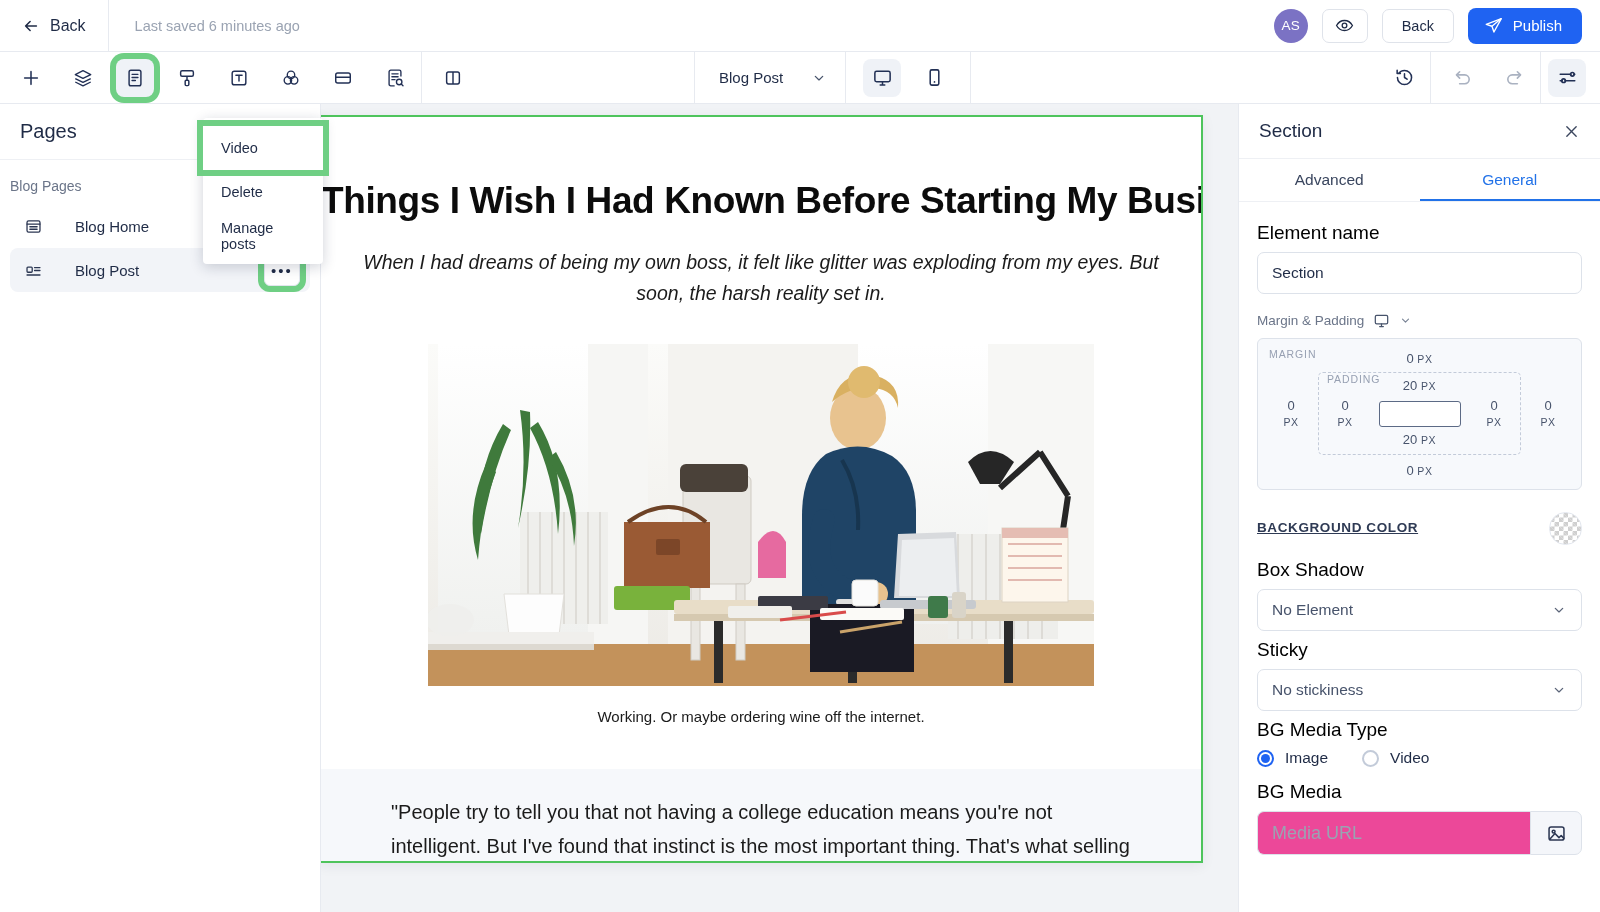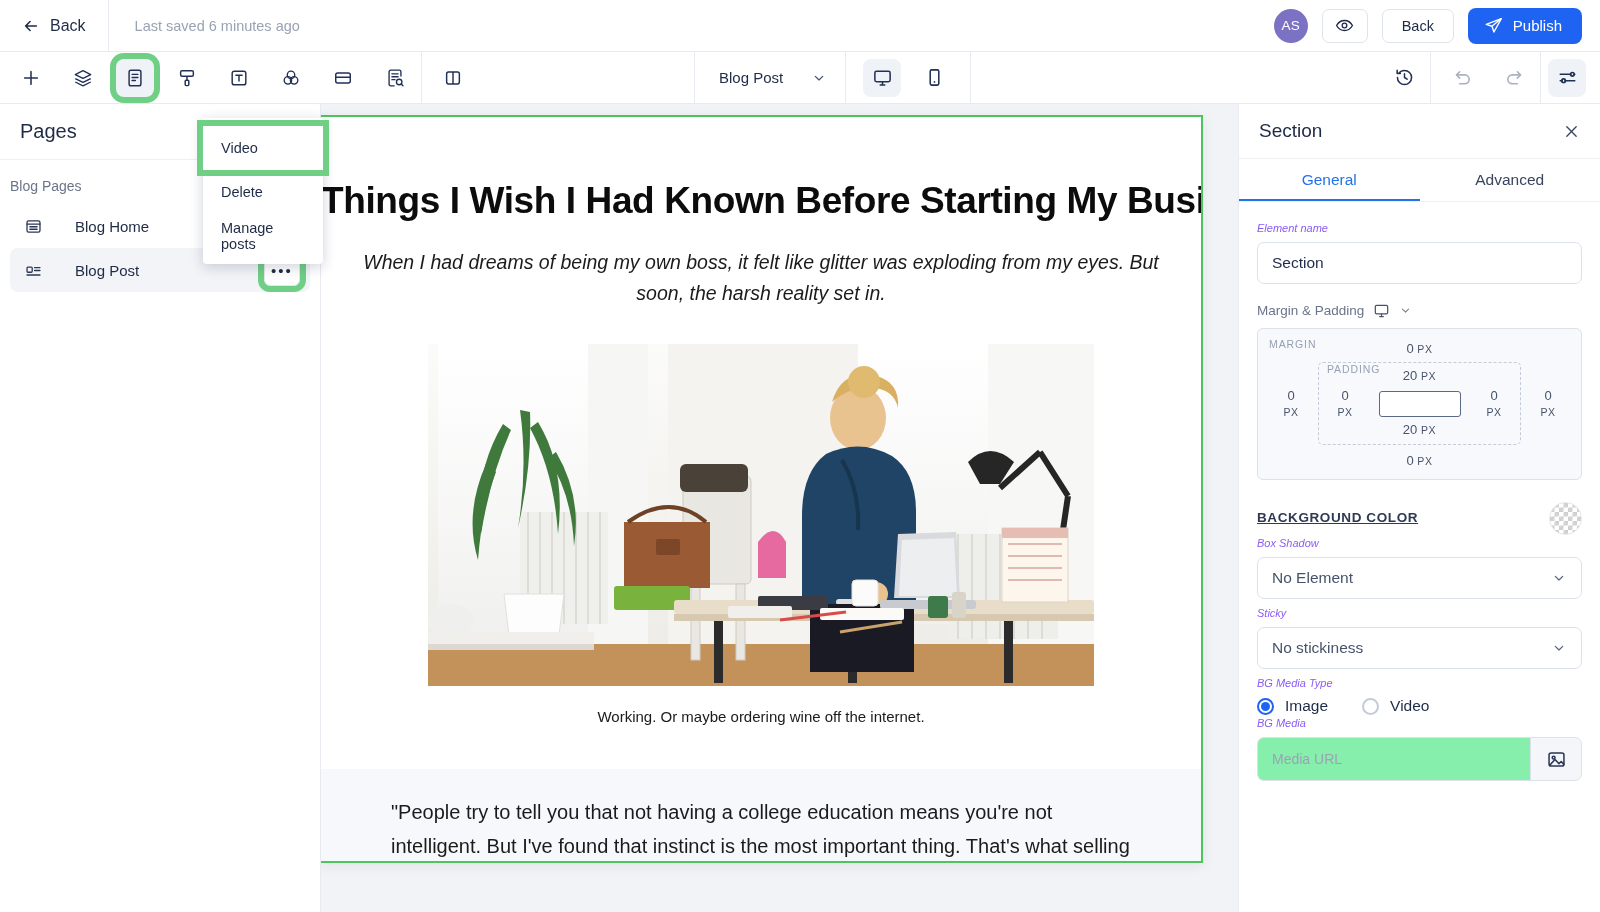--- a/index.html
+++ b/index.html
@@ -162,21 +162,21 @@
   }
   .rp-title { font-size: 19px; color: #1f2b46; }
   .rp-close { margin-left: auto; cursor: pointer; color: #3b465e; }
   .rp-tabs { display: flex; border-bottom: 1px solid #eef0f4; }
   .rp-tab {
     flex: 1; height: 42px; display: flex; align-items: center; justify-content: center;
     font-size: 15.5px; color: #39455e; cursor: pointer;
   }
   .rp-tab.active { color: #2272e8; box-shadow: inset 0 -2px 0 #2272e8; }
   .rp-body { padding: 20px 18px 0 18px; }
-  .fld-label { font-size: 11px; color: #8b5cf6; margin-bottom: 8px; font-style: italic; }
+  .fld-label { font-size: 19px; color: #000000; margin-bottom: 8px; }
   .text-input {
     width: 100%; height: 42px; border: 1px solid #dde2ea; border-radius: 7px;
     padding: 0 14px; font-size: 15.5px; color: #1f2b46;
     font-family: "Liberation Sans", sans-serif; background: #fff;
   }
   .mp-label-row {
     display: flex; align-items: center; gap: 9px;
     font-size: 13.5px; color: #6b7589; margin: 18px 0 9px 0;
   }
   .box-model {
@@ -215,39 +215,39 @@
       linear-gradient(45deg,#cfcfcf 25%,transparent 25%,transparent 75%,#cfcfcf 75%);
     background-size: 9px 9px; background-position: 0 0, 4.5px 4.5px;
     background-color: #fff;
   }
   .select-fld {
     width: 100%; height: 42px; border: 1px solid #dde2ea; border-radius: 7px;
     display: flex; align-items: center; padding: 0 14px;
     font-size: 15.5px; color: #47536b; cursor: pointer; background: #fff;
   }
   .select-fld .chev { margin-left: auto; color: #5a6478; }
-  .mt14 { margin-top: 2px; }
+  .mt14 { margin-top: 14px; }
   .mt8 { margin-top: 8px; }
   .radio-row { display: flex; align-items: center; gap: 34px; margin-top: 7px; }
   .radio { display: flex; align-items: center; gap: 11px; cursor: pointer; }
   .radio-dot {
     width: 17px; height: 17px; border-radius: 50%;
     border: 2px solid #c3cbd9; background: #fff;
     display: flex; align-items: center; justify-content: center;
   }
   .radio-dot.on { border-color: #1f63f2; }
   .radio-dot.on::after {
     content: ""; width: 9px; height: 9px; border-radius: 50%; background: #1f63f2;
   }
   .radio-label { font-size: 15.5px; color: #1f2b46; text-align: center; }
   .media-row { display: flex; margin-top: 8px; }
   .media-input {
     flex: 1; height: 44px; border: 1px solid #dde2ea; border-right: none;
-    border-radius: 7px 0 0 7px; padding: 0 14px; font-size: 14px;
-    color: #1f2b46; font-family: "Liberation Sans", sans-serif; background: #86efac;
+    border-radius: 7px 0 0 7px; padding: 0 14px; font-size: 18px;
+    color: #1f2b46; font-family: "Liberation Sans", sans-serif; background: #ec4899;
   }
   .media-input::placeholder { color: #9aa3b2; }
   .media-btn {
     width: 52px; height: 44px; border: 1px solid #dde2ea;
     border-radius: 0 7px 7px 0; background: #f4f6fa;
     display: flex; align-items: center; justify-content: center;
     cursor: pointer; color: #2b3consectetur;
     color: #2b3652;
   }
   svg { display: block; }
@@ -596,22 +596,22 @@
     <div class="rp-head">
       <div class="rp-title">Section</div>
       <div class="rp-close">
         <svg viewBox="0 0 20 20" width="17" height="17" fill="none" stroke="currentColor" stroke-width="1.6" stroke-linecap="round">
           <path d="M4.5 4.5l11 11M15.5 4.5l-11 11"></path>
         </svg>
       </div>
     </div>
 
     <div class="rp-tabs">
+      <div class="rp-tab">Advanced</div>
       <div class="rp-tab active">General</div>
-      <div class="rp-tab">Advanced</div>
     </div>
 
     <div class="rp-body">
 
       <div class="fld-label">Element name</div>
       <input class="text-input" value="Section" style="">
 
       <div class="mp-label-row">
         <span>Margin &amp; Padding</span>
         <span>

